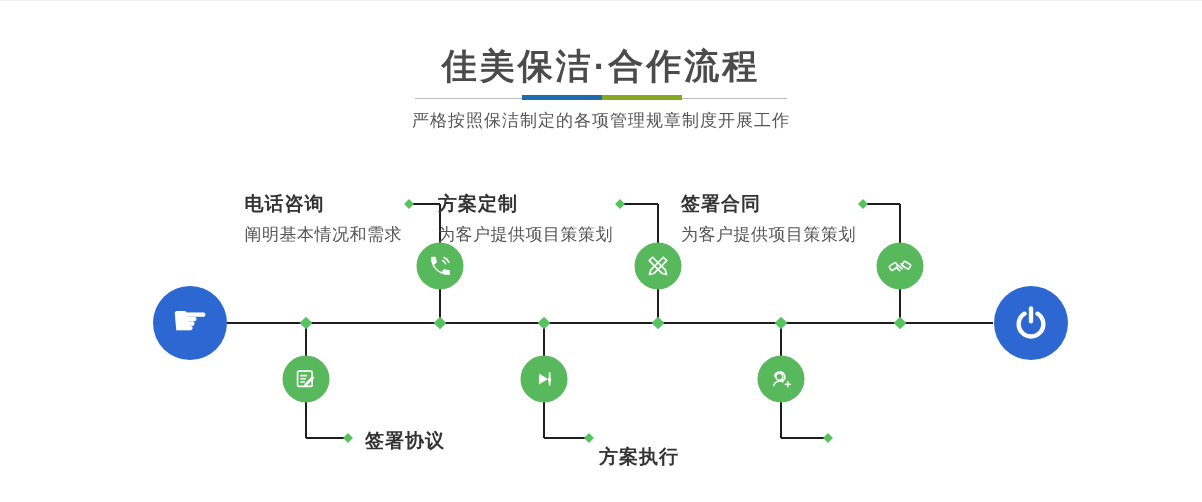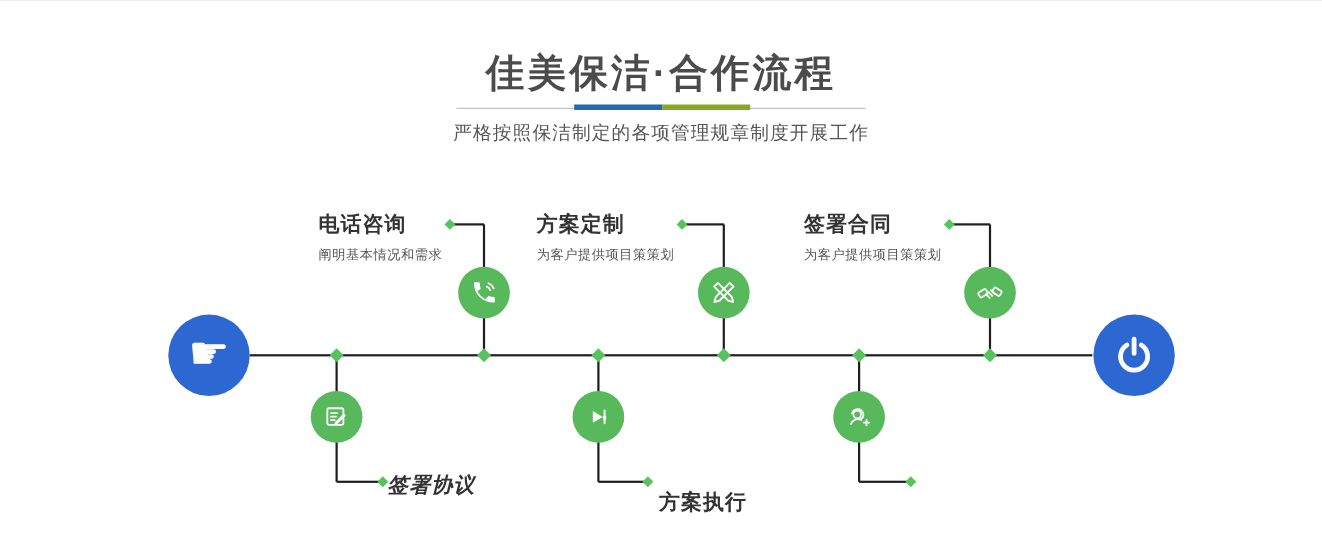--- a/index.html
+++ b/index.html
@@ -40,21 +40,21 @@
   }
   .node.green{width:47px;height:47px;background:var(--accent-green,#58b85c);}
   .node.blue{width:74px;height:74px;background:var(--accent-blue,#2d68d2);}
   .node svg{display:block;}
   .hand-glyph{color:#fff;font-size:42px;line-height:1;transform:translateY(-2px);}
   
   .step-label{position:absolute;z-index:4;}
   .step-label.top{text-align:left;}
   .step-label.bottom{text-align:left;}
   .step-title{font-size:19px;font-weight:700;color:var(--text-dark,#333);letter-spacing:1px;white-space:nowrap;}
-  .step-desc{font-size:12px;color:var(--text-gray,#555);margin-top:6px;letter-spacing:.5px;white-space:nowrap;}
+  .step-desc{font-size:17px;color:var(--text-gray,#555);margin-top:6px;letter-spacing:.5px;white-space:nowrap;}
 </style>
 </head>
 <body>
 
 <div class="stage">
 
   <div class="page-title">佳美保洁·合作流程</div>
   <div class="divider-thin"></div>
   <div class="divider-bar">
     <span class="blue"></span>
@@ -160,20 +160,20 @@
   </div>
   <div class="step-label top" style="top:190px;right:589px;">
     <div class="step-title">方案定制</div>
     <div class="step-desc">为客户提供项目策策划</div>
   </div>
   <div class="step-label top" style="top:190px;right:346px;">
     <div class="step-title">签署合同</div>
     <div class="step-desc">为客户提供项目策策划</div>
   </div>
 
-  <div class="step-label bottom" style="top:427px;left:352px;font-style:italic;">
+  <div class="step-label bottom" style="top:427px;left:365px;">
     <div class="step-title">签署协议</div>
   </div>
   <div class="step-label bottom" style="top:427px;left:599px;margin-top:16px;">
     <div class="step-title">方案执行</div>
   </div>
 
 </div>
 
 </body></html>

